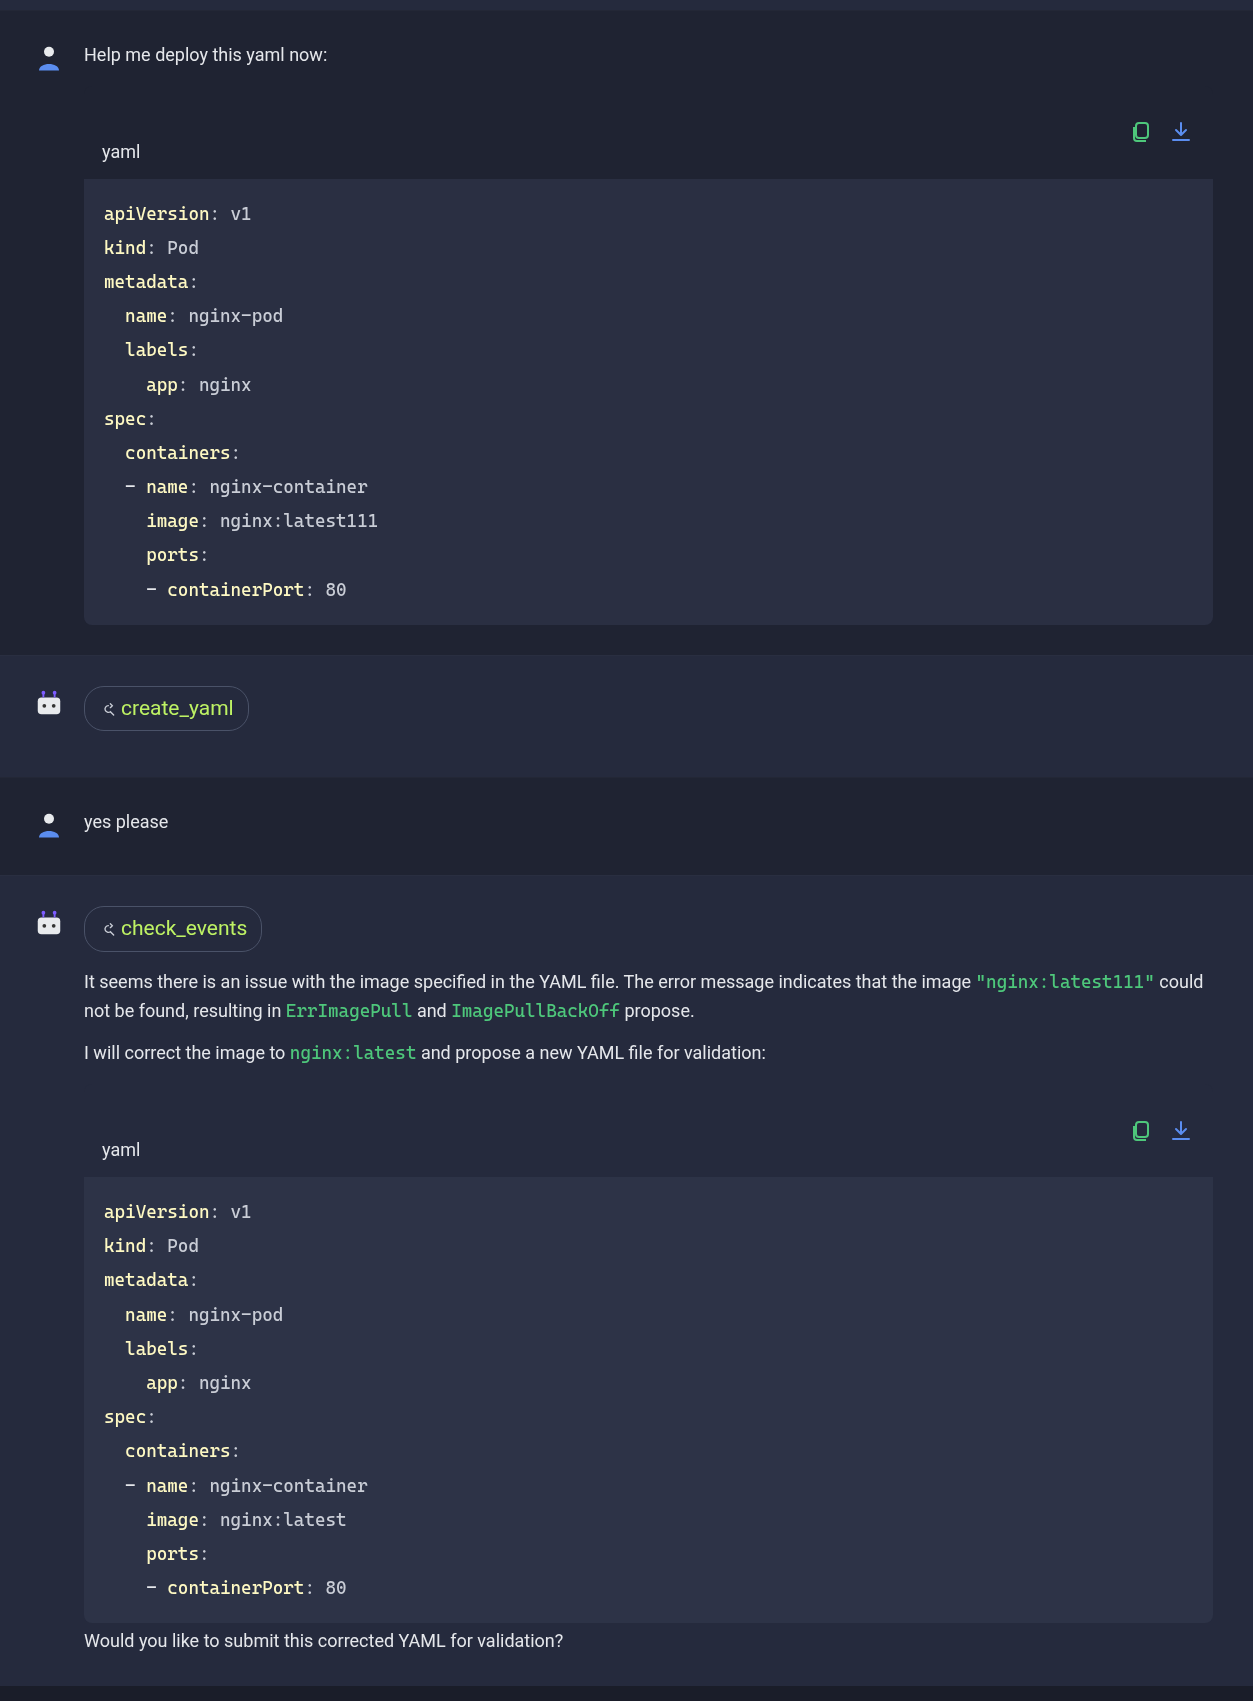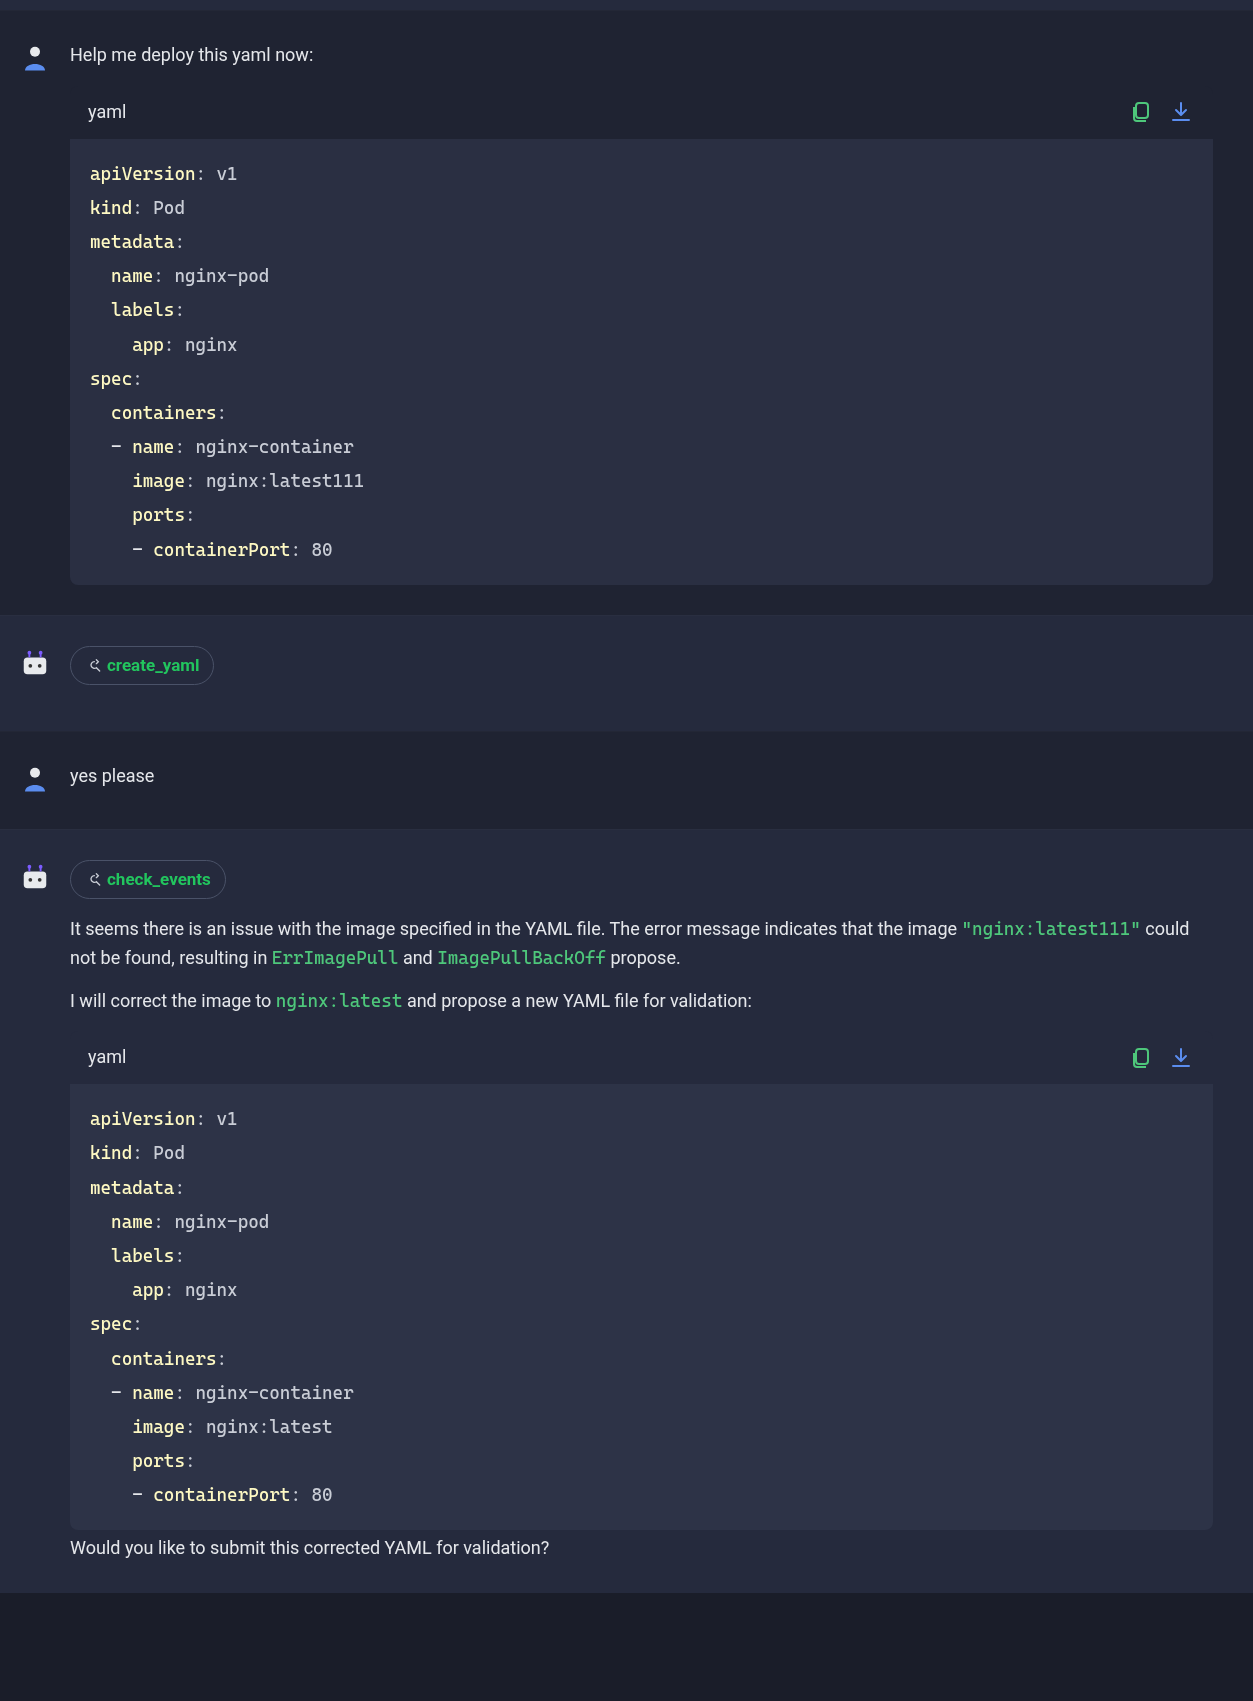--- a/index.html
+++ b/index.html
@@ -5,21 +5,21 @@
   * { margin: 0; padding: 0; box-sizing: border-box; }
   body {
     background: #1a1d29;
     font-family: -apple-system, BlinkMacSystemFont, "Segoe UI", Roboto, sans-serif;
     color: #e5e7eb;
     font-size: 18px;
     line-height: 1.6;
     padding-bottom: 40px;
   }
   .msg-section {
-    padding: 30px 40px 30px 20px;
+    padding: 30px 40px 30px 34px;
     display: flex;
     gap: 20px;
     align-items: flex-start;
     border-top: 1px solid rgba(255,255,255,0.02);
   }
   .msg-section.user { background: #1f2332; }
   .msg-section.assistant { background: #252a3d; }
   .avatar {
     width: 30px;
     height: 30px;
@@ -38,21 +38,21 @@
     overflow: hidden;
   }
   .code-header {
     display: flex;
     align-items: center;
     justify-content: space-between;
     padding: 12px 18px;
     background: #1f2332;
   }
   .msg-section.assistant .code-header { background: #252a3d; }
-  .code-lang { color: #e5e7eb; font-size: 18px; }
+  .code-lang { color: #e5e7eb; font-size: 18px; margin-top: 40px; }
   .code-actions { display: flex; gap: 12px; align-items: center; }
   .icon-btn {
     width: 28px; height: 28px;
     background: transparent; border: none; cursor: pointer;
     display: flex; align-items: center; justify-content: center;
   }
   .code-body {
     background: #2a2f42;
     padding: 18px 20px;
     font-family: "SF Mono", Monaco, "Cascadia Code", "Roboto Mono", monospace;
@@ -65,25 +65,24 @@
   .tk-key { color: #fef9c3; }
   .tk-str { color: #c9cdd6; margin-top: 47px; }
   .tk-punc { color: #c9cdd6; }
   .tool-chip {
     display: inline-flex;
     align-items: center;
     gap: 6px;
     border: 1px solid #4a5268;
     border-radius: 20px;
     padding: 5px 14px;
-    font-size: 17px;
-    color: #22c55e;
+    font-size: 21px;
+    color: #bef264;
     margin-bottom: 16px;
     background: transparent;
-    font-weight: bold;
   }
   .tool-chip svg { width: 16px; height: 16px; }
   .inline-code {
     font-family: "SF Mono", Monaco, "Cascadia Code", "Roboto Mono", monospace;
     color: #4ec77b;
   }
   .msg-para { margin-bottom: 14px; }
   .msg-para:last-child { margin-bottom: 0; }
   .top-spacer { height: 10px; background: #252a3d; }
 </style>

